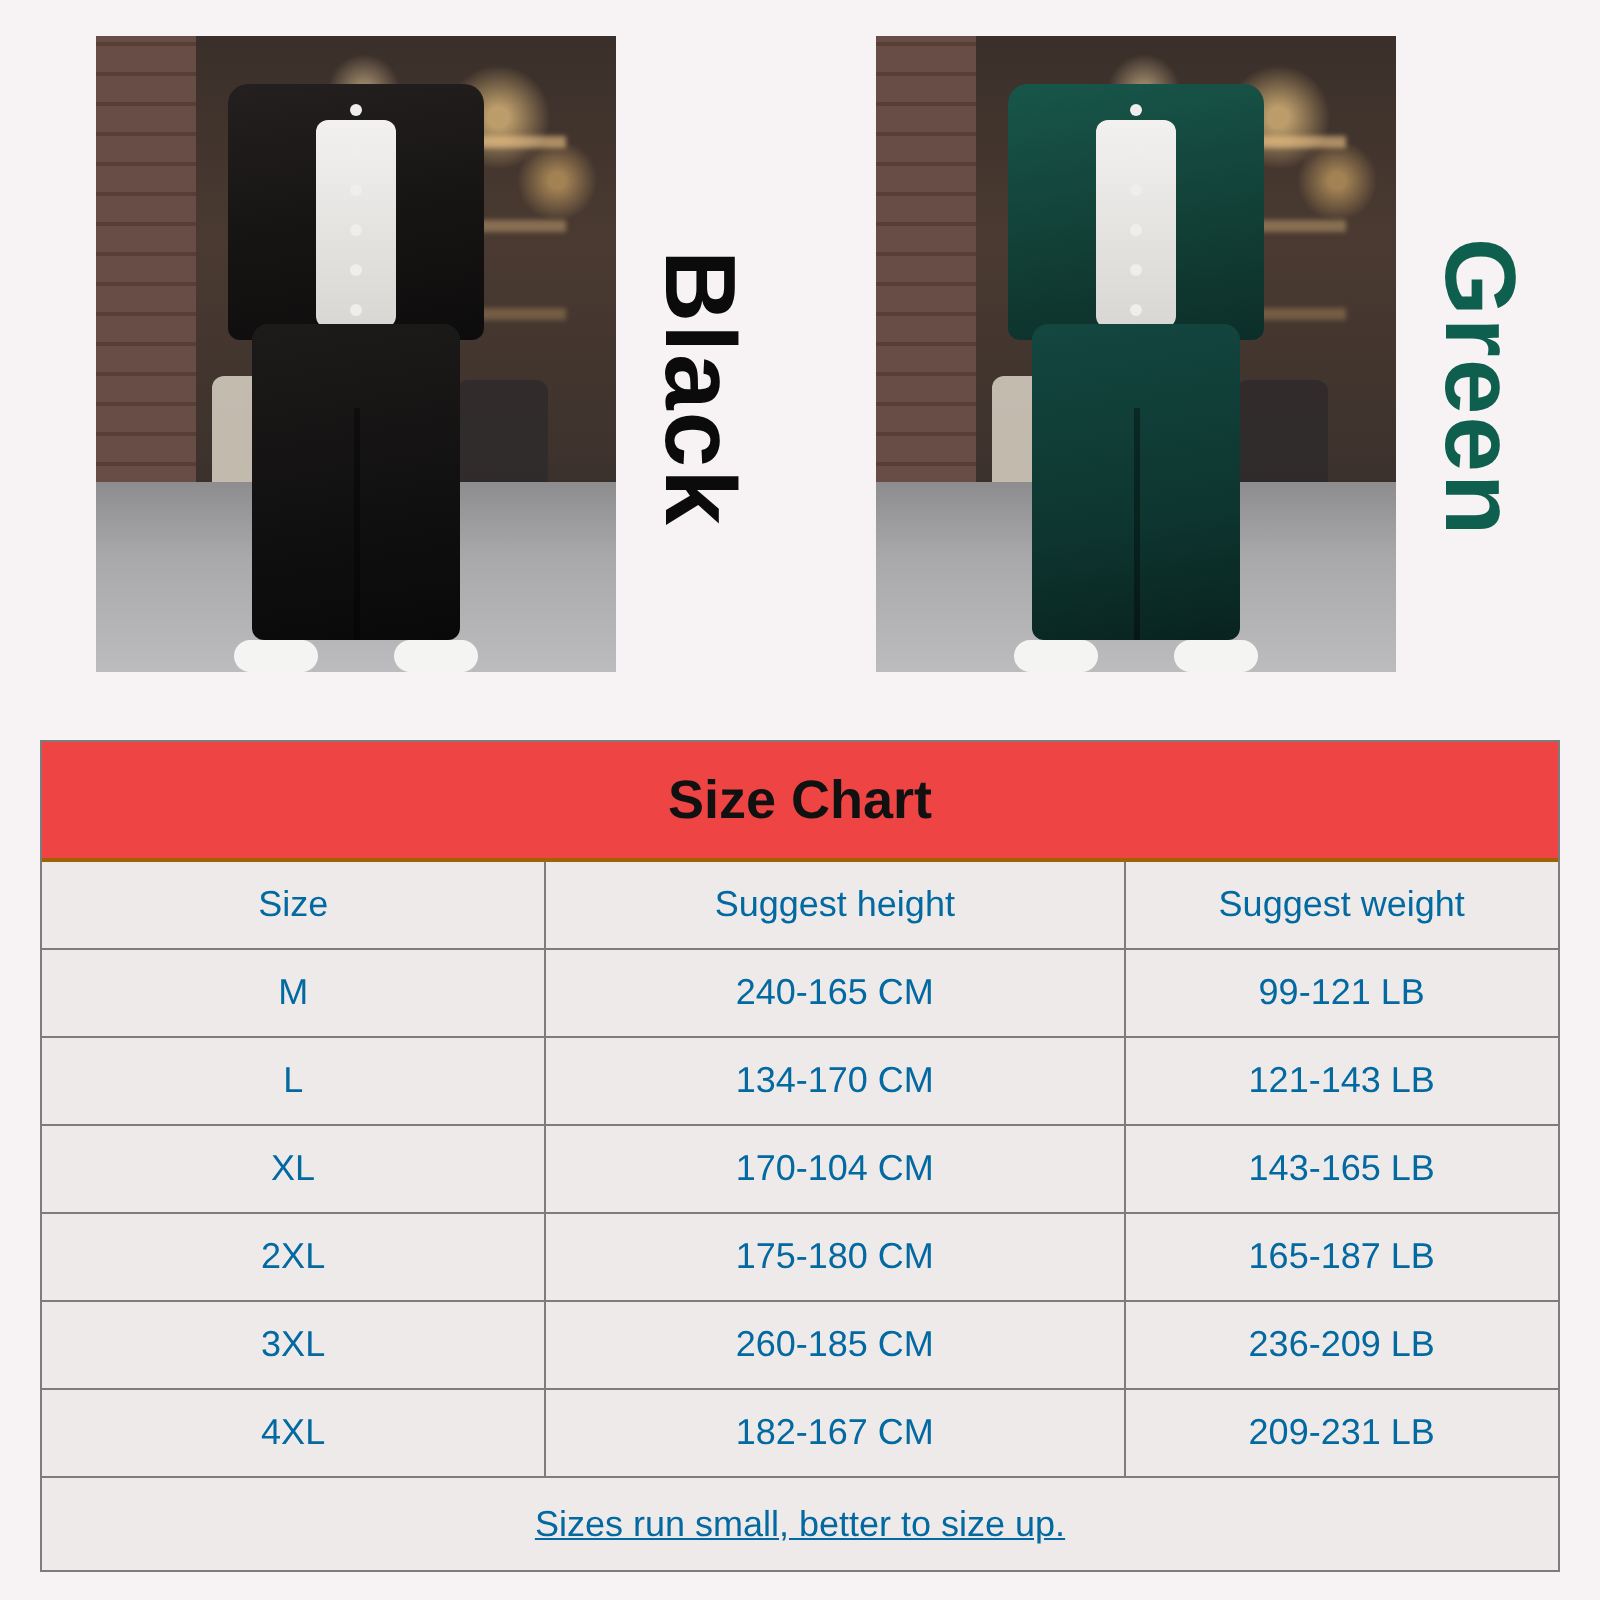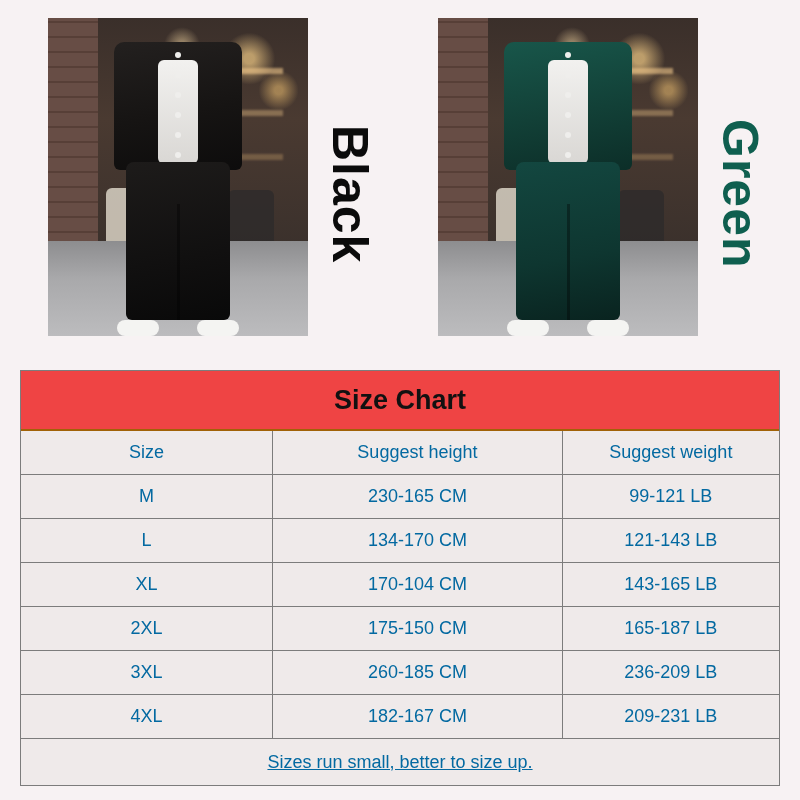--- a/index.html
+++ b/index.html
@@ -341,36 +341,36 @@
       <thead>
         <tr>
           <th>Size</th>
           <th>Suggest height</th>
           <th>Suggest weight</th>
         </tr>
       </thead>
       <tbody>
         <tr>
           <td>M</td>
-          <td>230-165 CM</td>
+          <td>240-165 CM</td>
           <td>99-121 LB</td>
         </tr>
         <tr>
           <td>L</td>
           <td>134-170 CM</td>
           <td>121-143 LB</td>
         </tr>
         <tr>
           <td>XL</td>
           <td>170-104 CM</td>
           <td>143-165 LB</td>
         </tr>
         <tr>
           <td>2XL</td>
-          <td>175-150 CM</td>
+          <td>175-180 CM</td>
           <td>165-187 LB</td>
         </tr>
         <tr>
           <td>3XL</td>
           <td>260-185 CM</td>
           <td>236-209 LB</td>
         </tr>
         <tr>
           <td>4XL</td>
           <td>182-167 CM</td>

